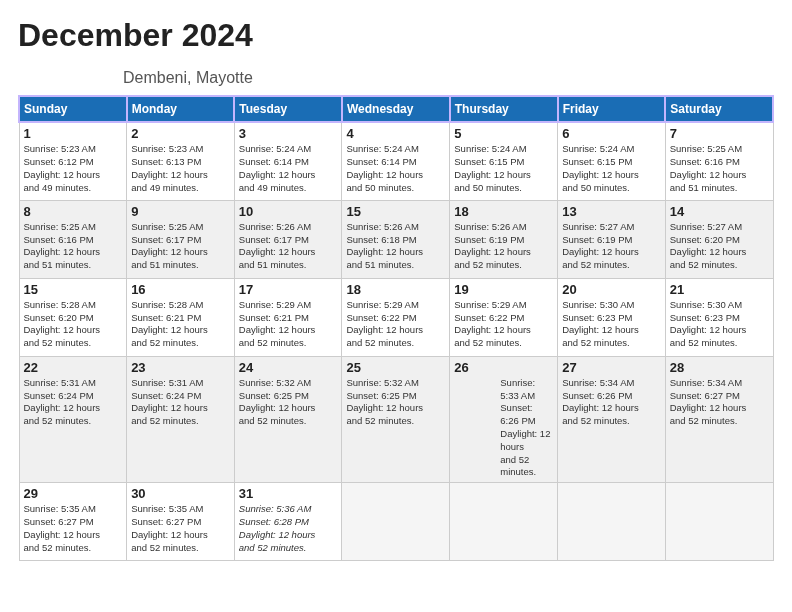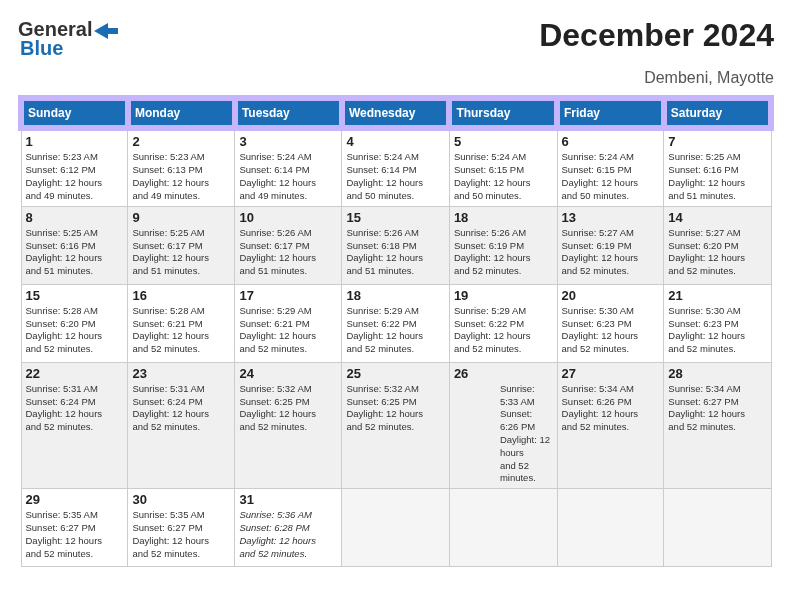--- a/index.html
+++ b/index.html
@@ -49,21 +49,21 @@
       width: 100%;
       border-collapse: collapse;
       font-size: 10px;
     }
     .calendar th {
       background: #1a6db5;
       color: #fff;
       padding: 5px 4px;
       font-size: 12px;
       font-weight: bold;
-      border: 6px solid #c4b5fd;
+      border: 2px solid #c4b5fd;
       text-align: left;
     }
     .calendar td {
       border: 1px solid #ccc;
       vertical-align: top;
       padding: 3px 4px;
       height: 78px;
       width: 108px;
       background: #fff;
     }
@@ -90,31 +90,20 @@
     }
     .empty-cell {
       background: #f5f5f5 !important;
     }
   </style>
 </head>
 <body>
 
 <div class="page">
   <div class="header">
-    <div class="logo">
-      <div class="logo-row">
-        <span style="font-size:20px;font-weight:bold;color:#333;">
-          <span style="color:#333;">General</span>
-        </span>
-        <svg width="24" height="16" viewBox="0 0 24 16" style="margin-left:2px;margin-top:2px;">
-          <polygon points="0,8 14,0 14,5 24,5 24,11 14,11 14,16" fill="#1a6db5"></polygon>
-        </svg>
-      </div>
-      <span style="font-size:20px;font-weight:bold;color:#1a6db5;margin-top:-4px;margin-left:2px;">Blue</span>
-    </div>
     <div class="title-block">
       <div class="month-title">December 2024</div>
       <div class="location">Dembeni, Mayotte</div>
     </div>
   </div>
 
   <table class="calendar">
     <thead>
       <tr>
         <th>Sunday</th>

